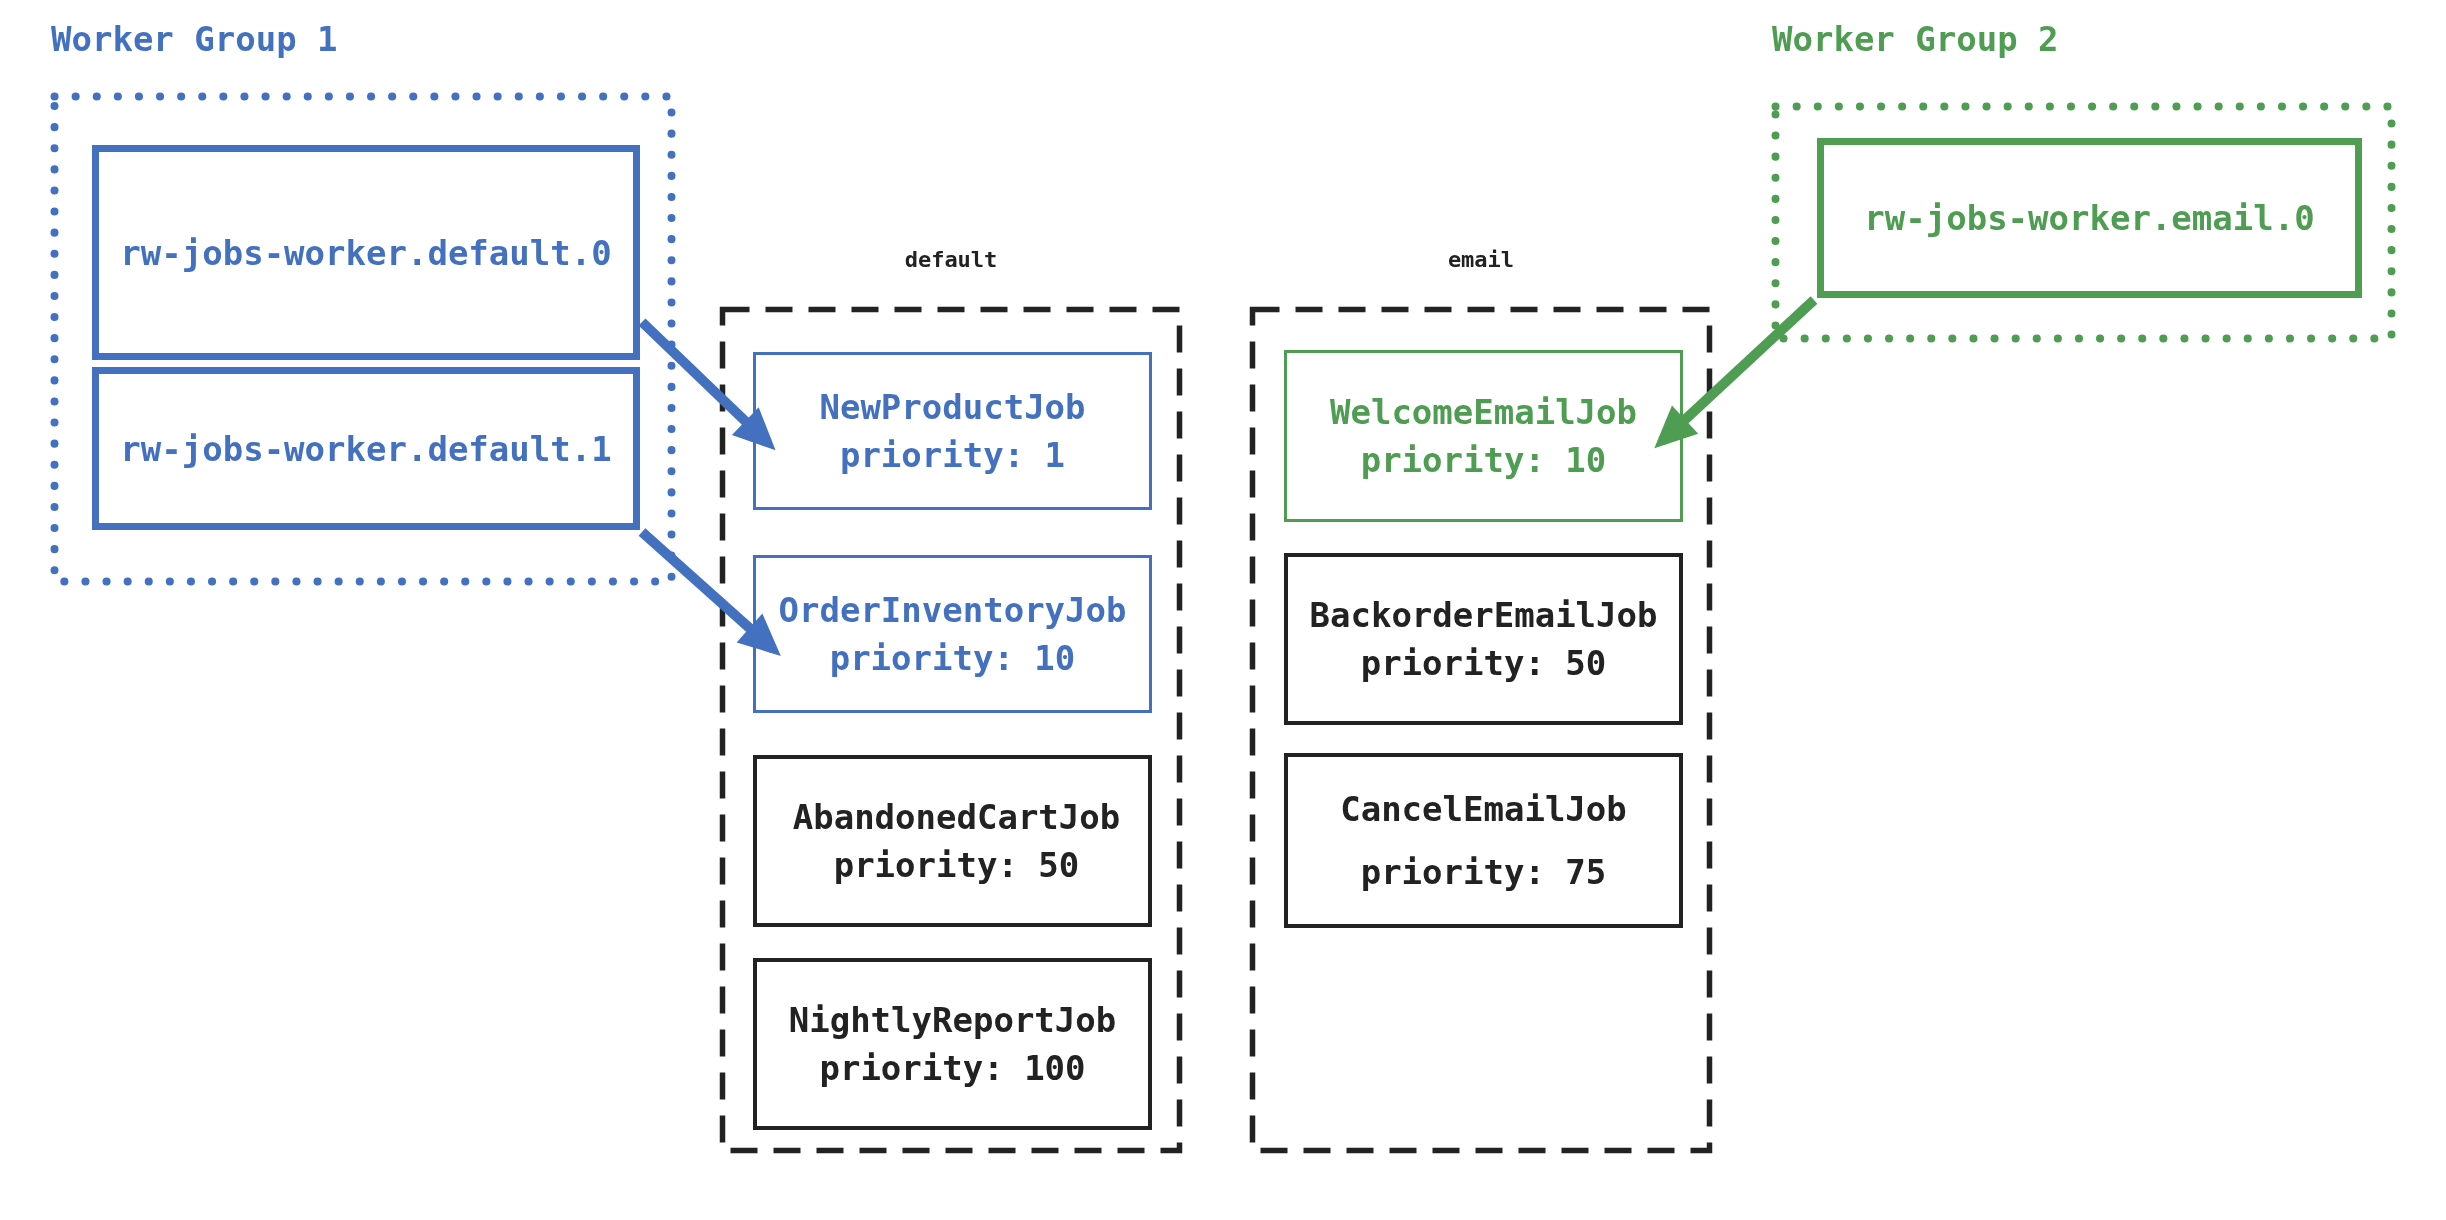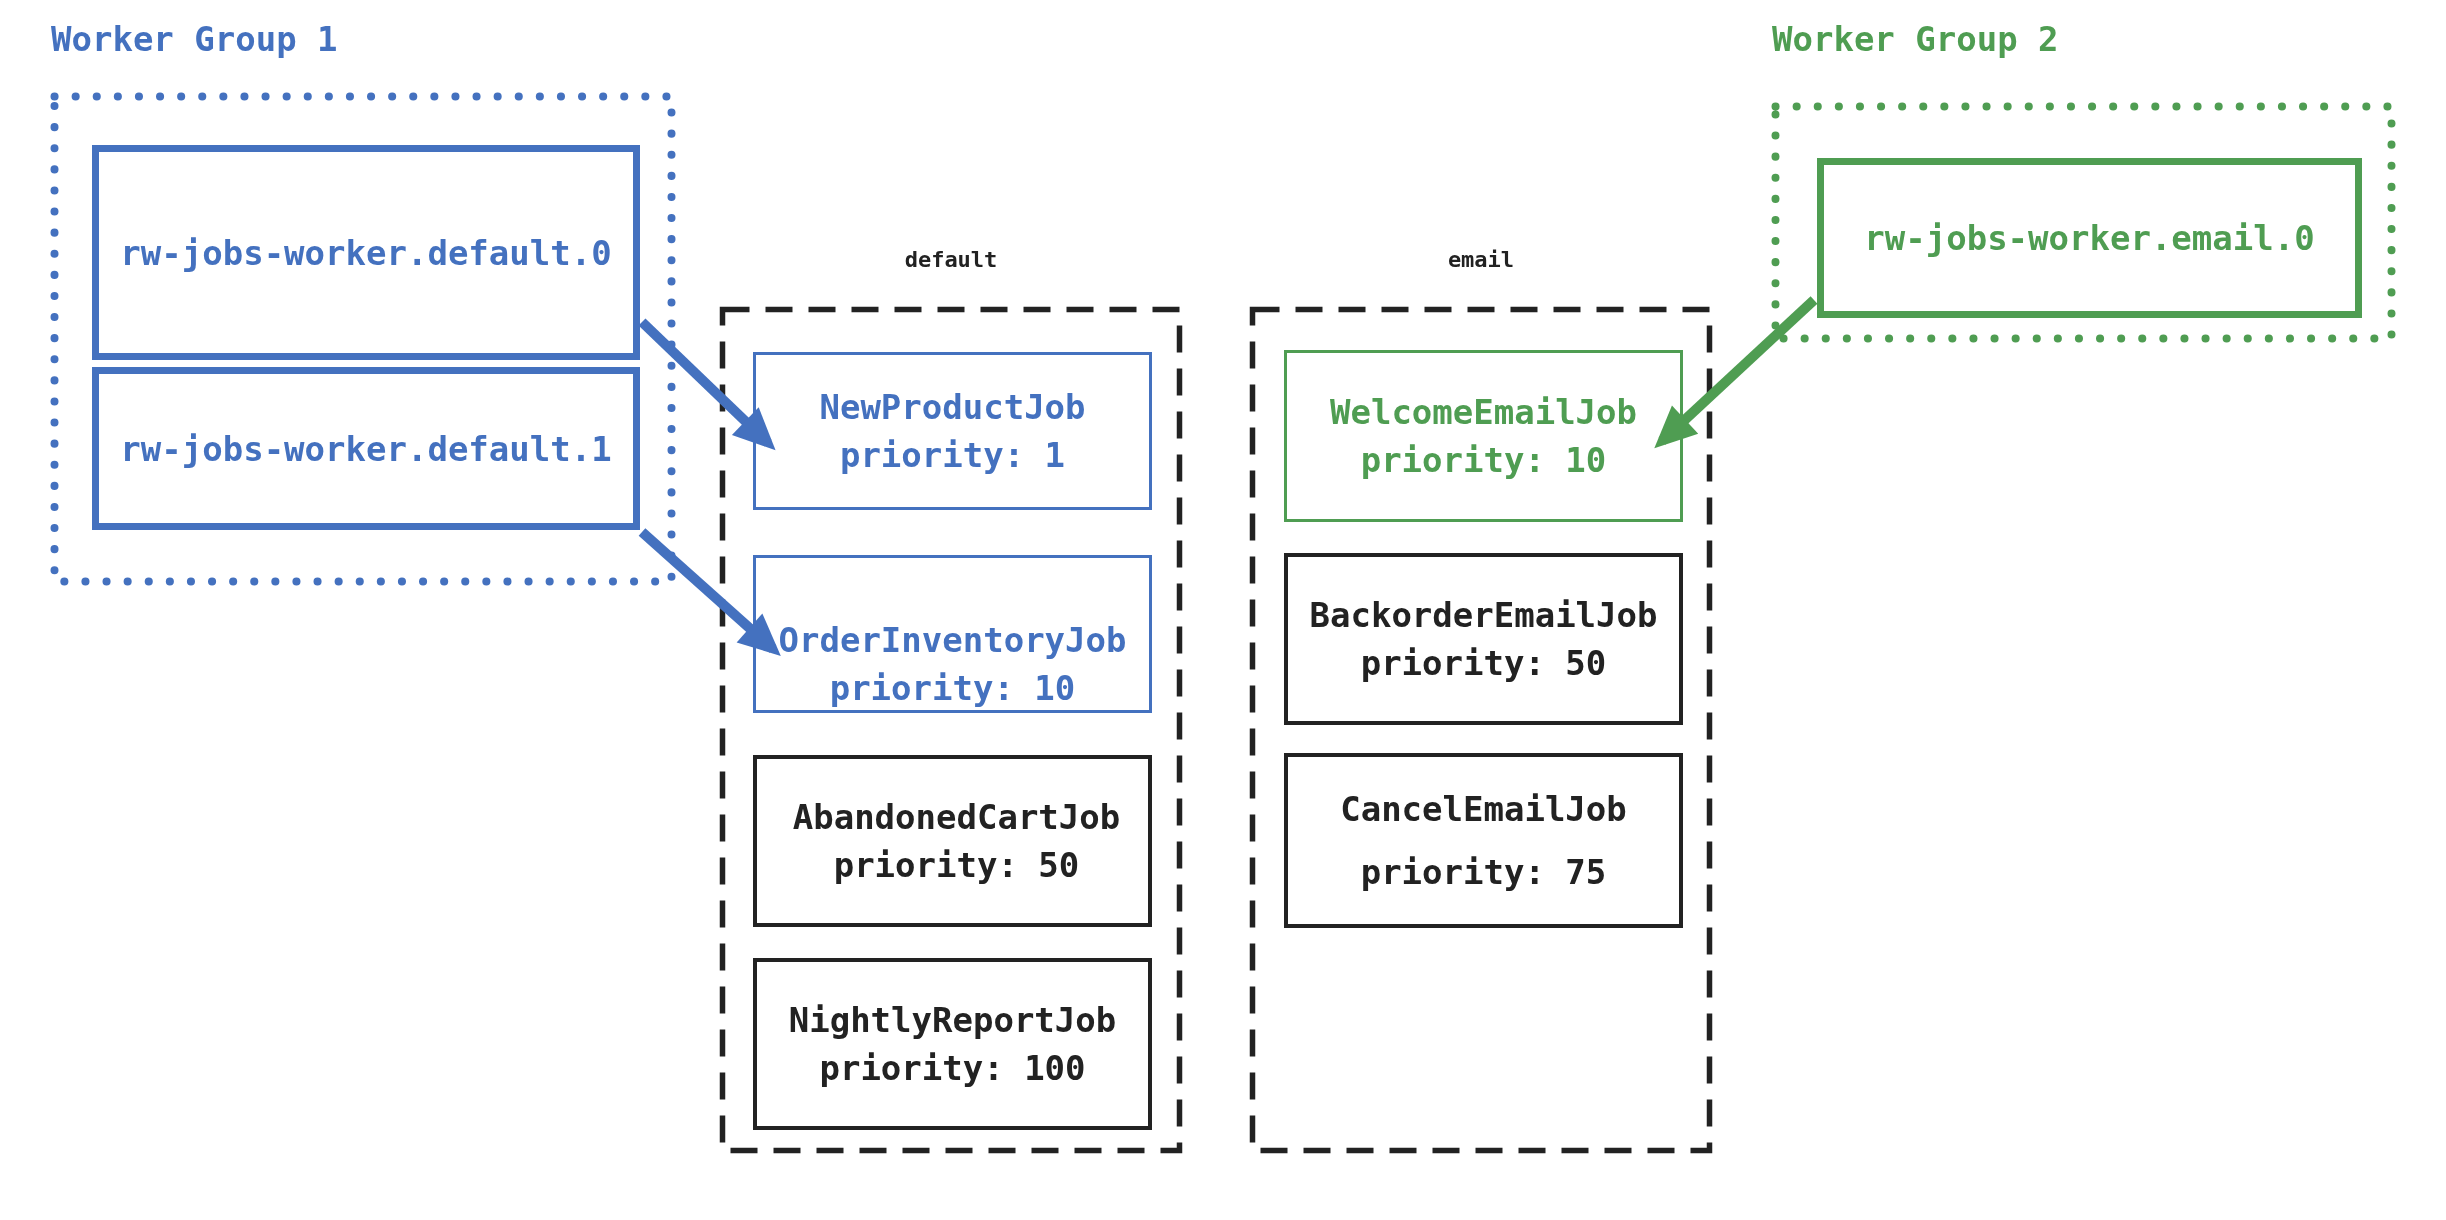--- a/index.html
+++ b/index.html
@@ -40,21 +40,21 @@
     position: absolute;
     box-sizing: border-box;
     background: #ffffff;
     display: flex;
     align-items: center;
     justify-content: center;
     font-size: 34px;
     white-space: nowrap;
   }
   .worker-box.blue  { border: 7px solid var(--blue,  #4471bf); color: var(--blue,  #4471bf); }
-  .worker-box.green { border: 7px solid var(--green, #4f9d52); color: var(--green, #4f9d52); margin-top: 20px; }
+  .worker-box.green { border: 7px solid var(--green, #4f9d52); color: var(--green, #4f9d52); }
   .job-box {
     position: absolute;
     box-sizing: border-box;
     background: #ffffff;
     border: 4px solid var(--ink, #222222);
     display: flex;
     flex-direction: column;
     align-items: center;
     justify-content: center;
     gap: 4px;
@@ -90,21 +90,21 @@
     <span>rw-jobs-worker.email.0</span>
   </div>
 
   <div class="queue-title" style="left:720px; top:238px; width:462px;">default</div>
   <div class="queue-title" style="left:1250px; top:238px; width:462px;">email</div>
 
   <div class="job-box blue" style="left:753px; top:352px; width:399px; height:158px;">
     <span>NewProductJob</span>
     <span>priority: 1</span>
   </div>
-  <div class="job-box blue" style="left:753px; top:555px; width:399px; height:158px;justify-content:flex-end;">
+  <div class="job-box blue" style="left:753px; top:555px; width:399px; height:158px;">
     <span>OrderInventoryJob</span>
     <span>priority: 10</span>
   </div>
   <div class="job-box" style="left:753px; top:755px; width:399px; height:172px;padding-left:8px;">
     <span>AbandonedCartJob</span>
     <span>priority: 50</span>
   </div>
   <div class="job-box" style="left:753px; top:958px; width:399px; height:172px;">
     <span>NightlyReportJob</span>
     <span>priority: 100</span>

